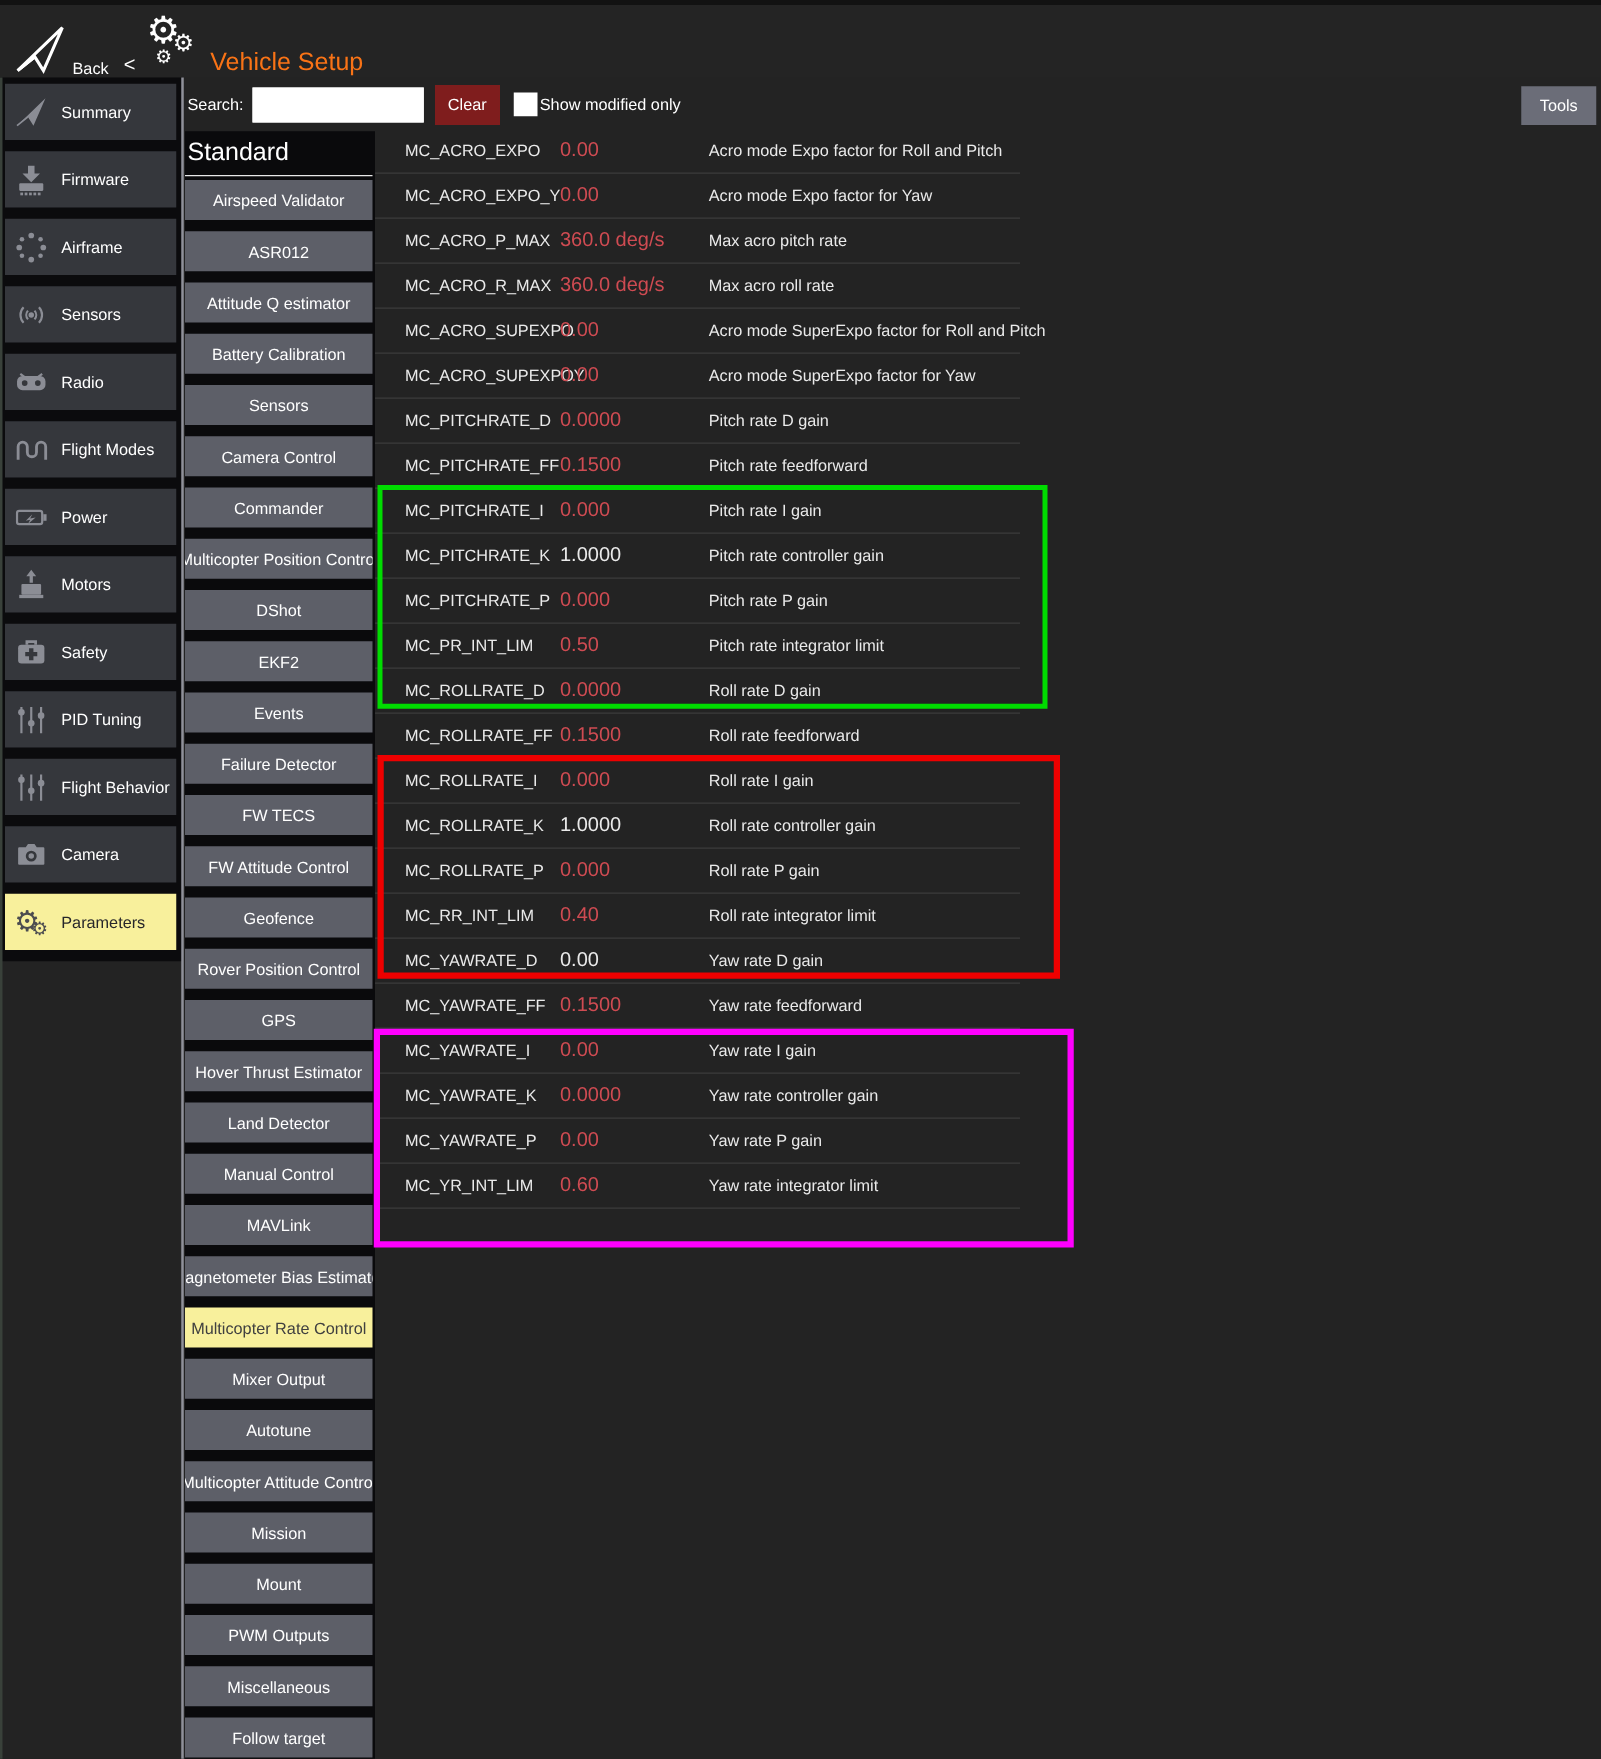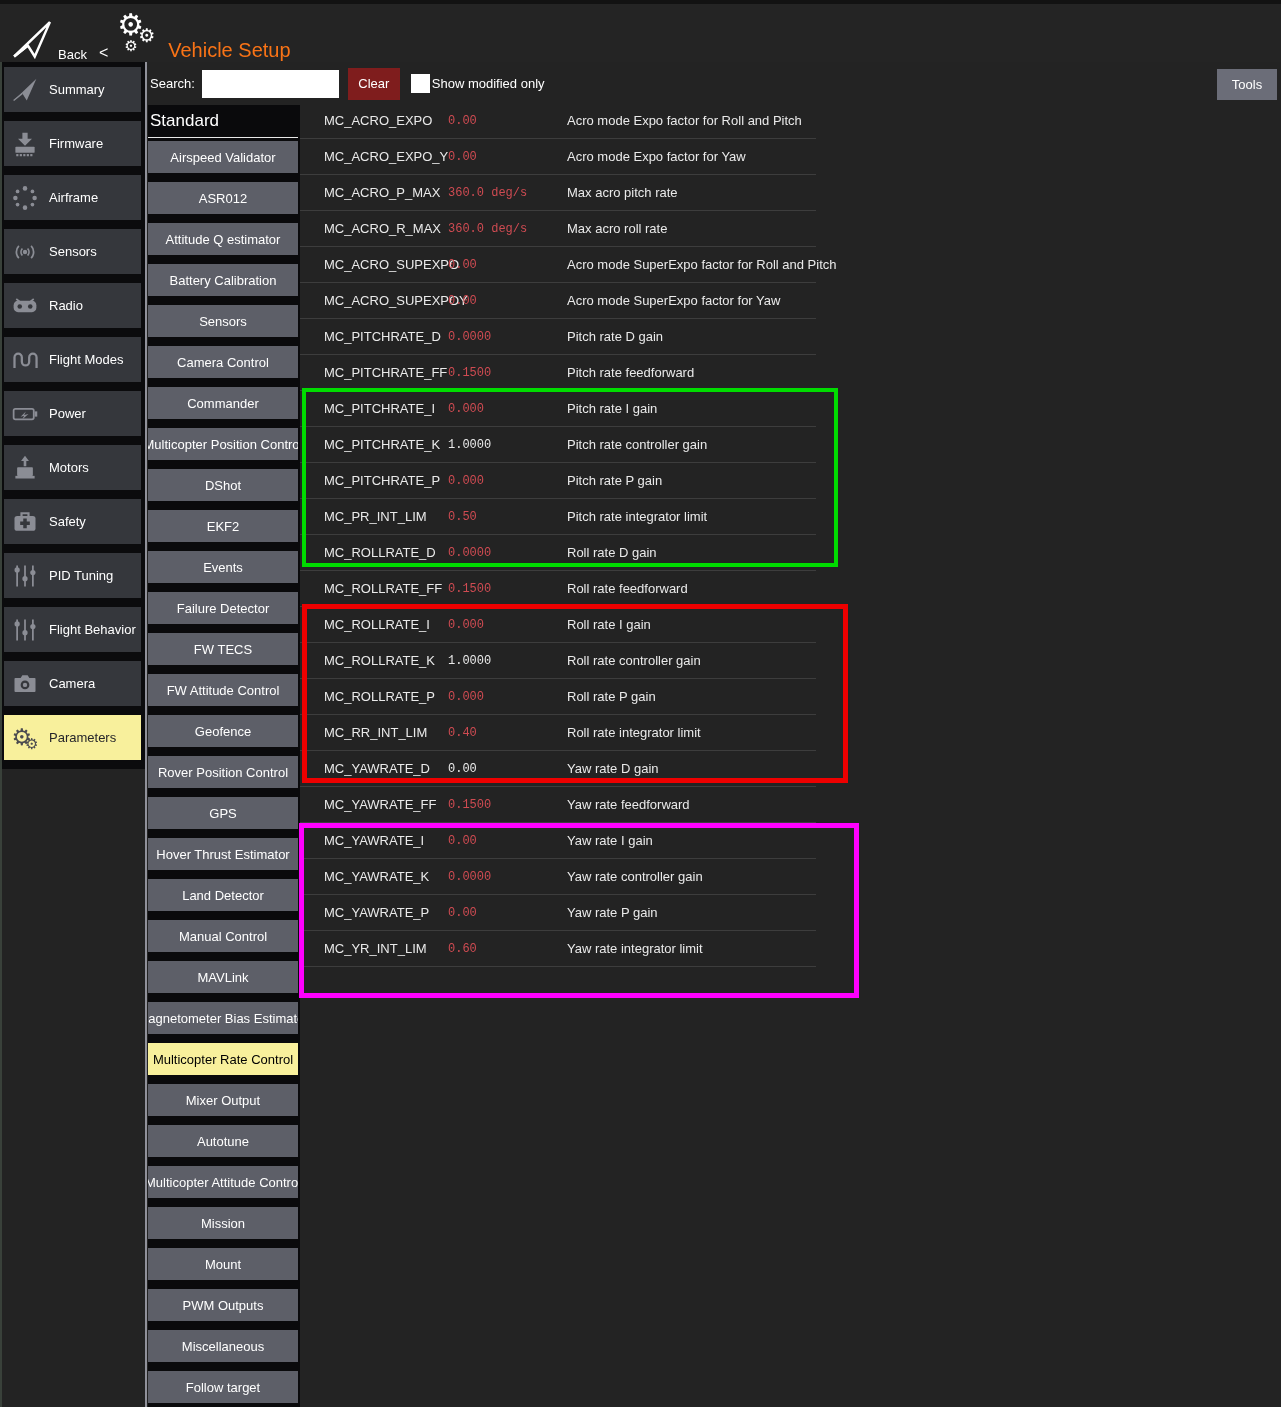--- a/index.html
+++ b/index.html
@@ -42,30 +42,30 @@
   .search-row { position:absolute; left:148px; top:62px; width:1133px; height:43px; display:flex; align-items:center; }
   .search-label { font-size:13px; color:#fff; margin-left:2px; }
   .search-input { width:137px; height:28px; margin-left:7px; background:#ffffff; border:1px solid #fff; font-size:13px; padding:0 4px; color:#222; }
   .clear-btn { width:52px; height:32px; margin-left:9px; background:#7f1d1d; color:#fff; border:none; font-size:13px; cursor:pointer; }
   .modified-chk { width:19px; height:19px; margin-left:11px; background:#fff; flex:none; cursor:pointer; }
   .modified-lbl { font-size:13px; color:#fff; margin-left:2px; }
   .tools-btn { position:absolute; right:4px; top:7px; width:60px; height:31px; background:#6b6d78; color:#fff; border:none; font-size:13px; cursor:pointer; }
 
   
   .cat-col { position:absolute; left:148px; top:105px; width:152px; height:1302px; background:#0a0a0c; overflow:hidden; }
-  .cat-header { font-size:17px; color:#fff; padding:6px 0 6px 2px; }
+  .cat-header { font-size:20px; color:#fff; padding:6px 0 6px 2px; }
   .cat-underline { width:150px; height:1px; background:#e8e8e8; margin-bottom:3px; }
   .cat-btn { width:150px; height:32px; margin-bottom:9px; background:#5d5f68; color:#fff; font-size:13px; display:flex; align-items:center; justify-content:center; white-space:nowrap; overflow:hidden; cursor:pointer; }
-  .cat-btn.selected { background:#f8f09c; color:#000000; }
+  .cat-btn.selected { background:#f8f09c; color:#404040; }
 
   
   .param-table { position:absolute; left:300px; top:103px; width:516px; }
   .prow { height:36px; display:flex; align-items:center; border-bottom:1px solid #3d3d3d; padding-left:24px; }
   .pname { width:124px; font-size:13px; color:#eaeaea; flex:none; white-space:nowrap; }
-  .pval { width:119px; font-size:12px; color:#eaeaea; flex:none; white-space:nowrap;font-family:Liberation Mono, monospace; }
+  .pval { width:119px; font-size:16px; color:#eaeaea; flex:none; white-space:nowrap; }
   .pval.mod { color:#cf4b52; }
   .pdesc { font-size:13px; color:#eaeaea; white-space:nowrap; }
 
   
   .hl-box { position:absolute; background:transparent; pointer-events:none; z-index:6; }
   .hl-green   { left:302px; top:388px; width:536px; height:179px; border:4px solid #00dc00; }
   .hl-red     { left:302px; top:604px; width:546px; height:179px; border:5px solid #ee0000; }
   .hl-magenta { left:299px; top:823px; width:560px; height:175px; border:5px solid #ff00ff; }
 </style>
 </head>

